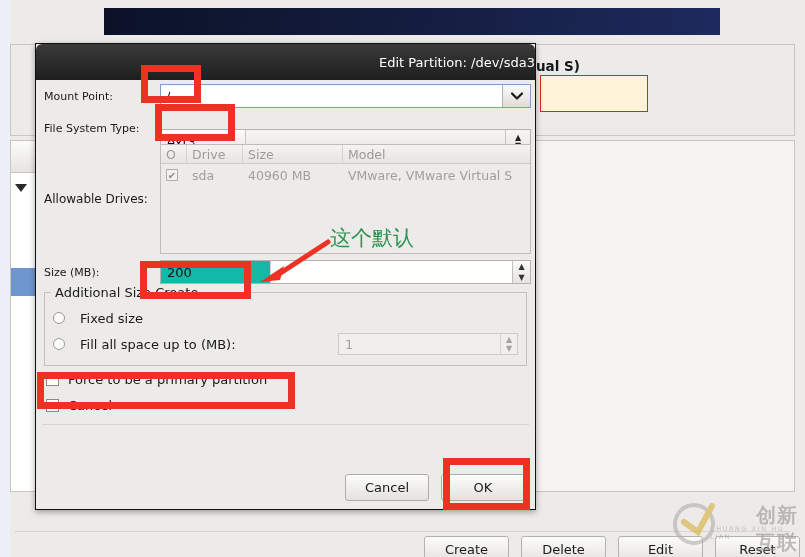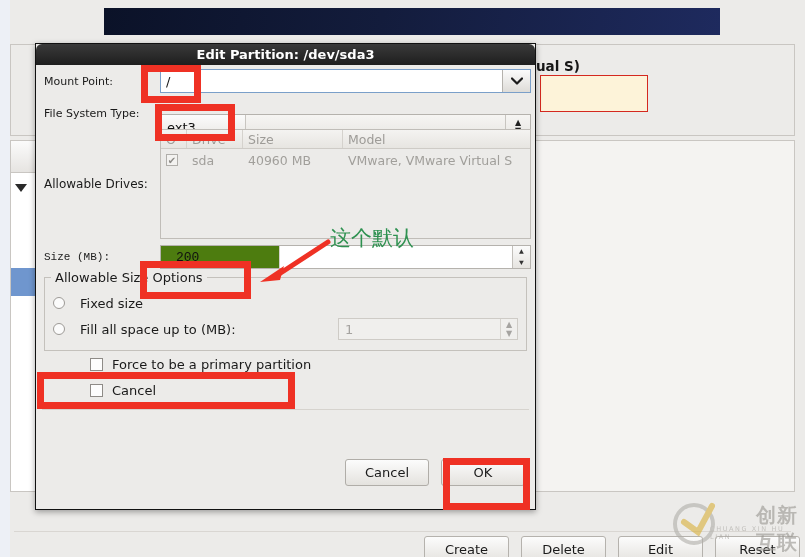--- a/index.html
+++ b/index.html
@@ -146,30 +146,30 @@
   .dialog {
     position: absolute;
     left: 35px; top: 43px;
     width: 501px; height: 467px;
     background: #ecebe9;
     border: 1px solid #111;
     box-sizing: border-box;
     box-shadow: 0 2px 6px rgba(0,0,0,0.35);
   }
   .titlebar {
-    height: 21px;
+    height: 36px;
     background: linear-gradient(#3a3a3a, #1e1e1e);
     border-top-left-radius: 6px;
     border-top-right-radius: 6px;
     color: #ffffff;
-    font-weight: bold;
-    font-size: 13px;
-    display: flex;
-    align-items: center;
-    justify-content: center;
+    font-weight: normal;
+    font-size: 13px;
+    display: flex;
+    align-items: center;
+    justify-content: flex-end;
   }
   .dlg-body {
     position: relative;
     padding: 0;
     height: 444px;
   }
 
   .row {
     display: flex;
     align-items: center;
@@ -298,31 +298,29 @@
     font-size: 10px; color: #8d8b87;
     box-sizing: border-box;
   }
 
   
   .size-row {
     display: flex;
     align-items: center;
     height: 32px;
     padding: 0 4px;
-    font-family: Liberation Mono, monospace;
   }
   .lbl-size { width: 116px; padding-left: 4px; }
   .spin {
     flex: 1;
     height: 24px;
     display: flex;
-    background: #4d7c0f;
+    background: #14b8a6;
     border: 1px solid #b5b2ad;
     box-sizing: border-box;
-    padding-left: 9px;
   }
   .spin-val {
     width: 110px;
     display: flex;
     align-items: center;
     padding-left: 6px;
     font-size: 13px;
     color: #101010;
     border-right: 1px solid #d6d3ce;
     box-sizing: border-box;
@@ -404,21 +402,20 @@
     border-left: 1px solid #d6d3ce;
     font-size: 8px; line-height: 9px;
   }
 
   .chk-line {
     display: flex;
     align-items: center;
     gap: 9px;
     height: 26px;
     padding-left: 10px;
-    margin-left: 44px;
   }
   .chkbox {
     width: 13px; height: 13px;
     border: 1px solid #8e8b87;
     background: #fdfdfd;
     box-sizing: border-box;
     flex: none;
   }
 
   .dlg-sep {
@@ -555,21 +552,21 @@
           <div class="spin-val">200</div>
           <div class="spin-rest"></div>
           <div class="spin-btns">
             <span>▲</span>
             <span>▼</span>
           </div>
         </div>
       </div>
 
       <div class="fieldset">
-        <div class="fieldset-legend">Allowable Size Options</div>
+        <div class="fieldset-legend">Additional Size Create</div>
 
         <div class="radio-line">
           <span class="radio"></span>
           <span class="radio-label">Fixed size</span>
         </div>
 
         <div class="radio-line">
           <span class="radio"></span>
           <span class="radio-label">Fill all space up to (MB):</span>
           <span class="fill-spin">

